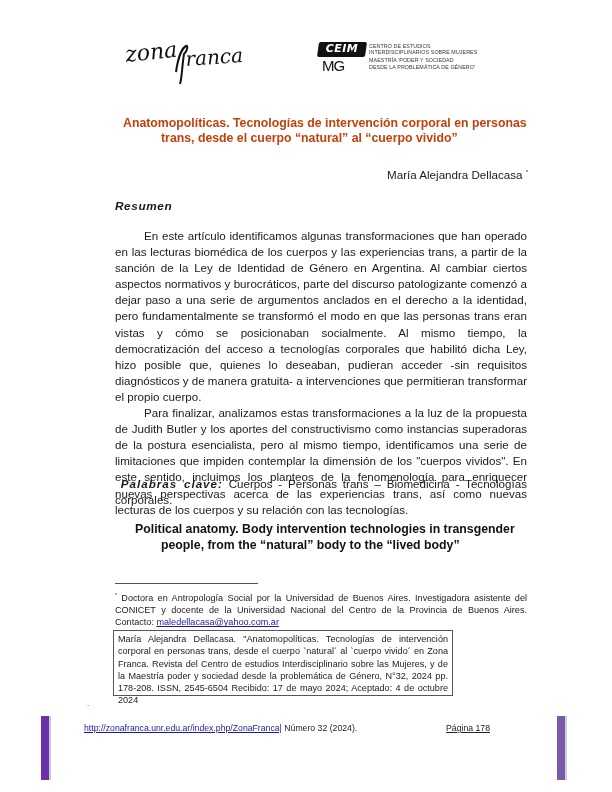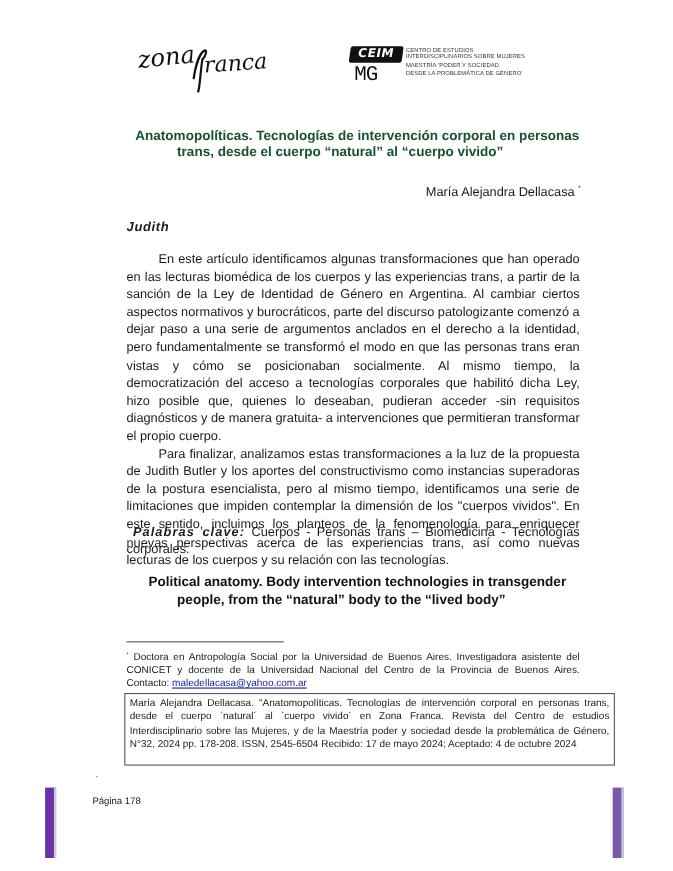--- a/index.html
+++ b/index.html
@@ -3,25 +3,25 @@
 <meta charset="utf-8">
 <style>
   * { margin: 0; padding: 0; box-sizing: border-box; }
   html, body { width: 612px; height: 792px; background: #ffffff; overflow: hidden; }
   body { position: relative; font-family: "Liberation Sans", sans-serif; color: #1a1a1a; }
 
   .logo-zf { position: absolute; left: 126px; top: 38px; width: 150px; height: 50px; }
   .logo-ceim { position: absolute; left: 318px; top: 42px; width: 48px; height: 34px; }
   .ceim-box { position:absolute; left:0; top:0; width:48px; height:15px; background:#111; transform: skewX(-8deg); border-radius:2px; }
   .ceim-text { position:absolute; left:2px; top:0px; width:44px; font-family:"DejaVu Sans", sans-serif; font-weight:bold; font-style:italic; font-size:11px; color:#fff; letter-spacing:0.5px; text-align:center; }
-  .mg-text { position:absolute; left:4px; top:15px; font-family:Liberation Mono, monospace; font-size:19px; color:#111; letter-spacing:-1px; }
+  .mg-text { position:absolute; left:4px; top:15px; font-family:Liberation Sans, sans-serif; font-size:15px; color:#111; letter-spacing:-1px; }
   .header-org { position: absolute; left: 369px; top: 43px; font-size: 5.3px; line-height: 6.2px; color: #333; letter-spacing: 0.1px; }
   .header-org .gap { height: 4px; }
 
-  .title { position: absolute; left: 100px; width: 430px; font-weight: bold; font-size: 12.3px; color: #14532d; }
+  .title { position: absolute; left: 100px; width: 430px; font-weight: bold; font-size: 12.3px; color: #c2410c; }
   .title.l1 { top: 116px; left: 123px; }
   .title.l2 { top: 131px; left: 161px; }
 
   .author { position: absolute; right: 84px; top: 168px; font-size: 11.6px; color: #1a1a1a; }
   .author sup { font-size: 6px; vertical-align: 5px; }
 
   .resumen-h { position: absolute; left: 115px; top: 199px; font-weight: bold; font-style: italic; font-size: 11.8px; letter-spacing: 0.6px; }
 
   .body-text { position: absolute; left: 115px; width: 412px; font-size: 11.6px; line-height: 16.1px; text-align: justify; color: #1a1a1a; }
   .body-text p { text-indent: 29px; }
@@ -32,29 +32,29 @@
 
   .en-title { position: absolute; font-weight: bold; font-size: 12.3px; color: #111; }
   .en-title.l1 { top: 522px; left: 135px; }
   .en-title.l2 { top: 538px; left: 161px; }
 
   .fn-rule { position: absolute; left: 115px; top: 583px; width: 143px; height: 1px; background: #555; }
   .footnote { position: absolute; left: 115px; top: 589px; width: 412px; font-size: 9.1px; line-height: 12.2px; text-align: justify; color: #222; }
   .footnote a { color: #1a1aa6; text-decoration: underline; }
   .footnote sup { font-size: 5px; vertical-align: 4px; }
 
-  .citation-box { position: absolute; left: 113px; top: 630px; width: 446px; height: 66px; border: 1px solid #555; padding: 2px 4px; font-size: 9.1px; line-height: 12.3px; text-align: justify; color: #222; }
+  .citation-box { position: absolute; left: 113px; top: 630px; width: 340px; height: 66px; border: 1px solid #555; padding: 2px 4px; font-size: 9.1px; line-height: 12.3px; text-align: justify; color: #222; }
 
   .dot { position: absolute; left: 87px; top: 699px; font-size: 8px; color: #333; }
 
   .footer { position: absolute; left: 84px; top: 723px; width: 444px; font-size: 8.7px; line-height: 11.3px; color: #222; text-align: justify; }
   .footer .indent { display:inline-block; width: 30px; }
   .footer a { color: #1a1aa6; text-decoration: underline; }
   .footer .row3 { display:flex; justify-content: space-between; }
-  .footer .pg { margin-right: 38px; }
+  .footer .pg { margin-right: 38px; text-decoration: underline; }
 
   .bar-left { position: absolute; left: 41px; top: 716px; width: 8px; height: 64px; background: #6a32a8; border-right: 2px solid #c8c8d8; box-sizing: content-box; }
   .bar-right { position: absolute; left: 557px; top: 716px; width: 8px; height: 64px; background: #7a5aa8; border-right: 2px solid #d0d0dc; box-sizing: content-box; }
 </style>
 </head>
 <body>
 
 <div class="logo-zf">
   <svg width="150" height="50" viewBox="0 0 150 50">
     <text x="0" y="24" font-family="DejaVu Serif, serif" font-style="italic" font-size="22" fill="#111" transform="rotate(-6 0 24)">zona</text>
@@ -78,21 +78,21 @@
 </div>
 
 <div class="title l1">Anatomopolíticas. Tecnologías de intervención corporal en personas</div>
 <div class="title l2">trans, desde el cuerpo “natural” al “cuerpo vivido”</div>
 
 <div class="author">
   <span>María Alejandra Dellacasa</span>
   <sup>*</sup>
 </div>
 
-<div class="resumen-h">Judith</div>
+<div class="resumen-h">Resumen</div>
 
 <div class="body-text body-block">
   <p>En este artículo identificamos algunas transformaciones que han operado en las lecturas biomédica de los cuerpos y las experiencias trans, a partir de la sanción de la Ley de Identidad de Género en Argentina. Al cambiar ciertos aspectos normativos y burocráticos, parte del discurso patologizante comenzó a dejar paso a una serie de argumentos anclados en el derecho a la identidad, pero fundamentalmente se transformó el modo en que las personas trans eran vistas y cómo se posicionaban socialmente. Al mismo tiempo, la democratización del acceso a tecnologías corporales que habilitó dicha Ley, hizo posible que, quienes lo deseaban, pudieran acceder -sin requisitos diagnósticos y de manera gratuita- a intervenciones que permitieran transformar el propio cuerpo.</p>
   <p>Para finalizar, analizamos estas transformaciones a la luz de la propuesta de Judith Butler y los aportes del constructivismo como instancias superadoras de la postura esencialista, pero al mismo tiempo, identificamos una serie de limitaciones que impiden contemplar la dimensión de los "cuerpos vividos". En este sentido, incluimos los planteos de la fenomenología para enriquecer nuevas perspectivas acerca de las experiencias trans, así como nuevas lecturas de los cuerpos y su relación con las tecnologías.</p>
 </div>
 
 <div class="keywords">
   <span style="display:inline-block;width:0px"></span>
   <span class="kw-label">Palabras clave:</span>
   <span>Cuerpos - Personas trans – Biomedicina - Tecnologías corporales.</span>
@@ -108,18 +108,19 @@
 </div>
 
 <div class="citation-box">
   <span>María Alejandra Dellacasa. "Anatomopolíticas. Tecnologías de intervención corporal en personas trans, desde el cuerpo `natural´ al `cuerpo vivido´ en Zona Franca. Revista del Centro de estudios Interdisciplinario sobre las Mujeres, y de la Maestría poder y sociedad desde la problemática de Género, N°32, 2024 pp. 178-208. ISSN, 2545-6504 Recibido: 17 de mayo 2024; Aceptado: 4 de octubre 2024</span>
 </div>
 
 <div class="dot">.</div>
 
 <div class="footer">
   <div class="row3">
+    <span><a>http://zonafranca.unr.edu.ar/index.php/ZonaFranca|</a> <span>Número 32 (2024).</span></span>
     <span class="pg">Página 178</span>
   </div>
 </div>
 
 <div class="bar-left"></div>
 <div class="bar-right"></div>
 
 </body></html>

